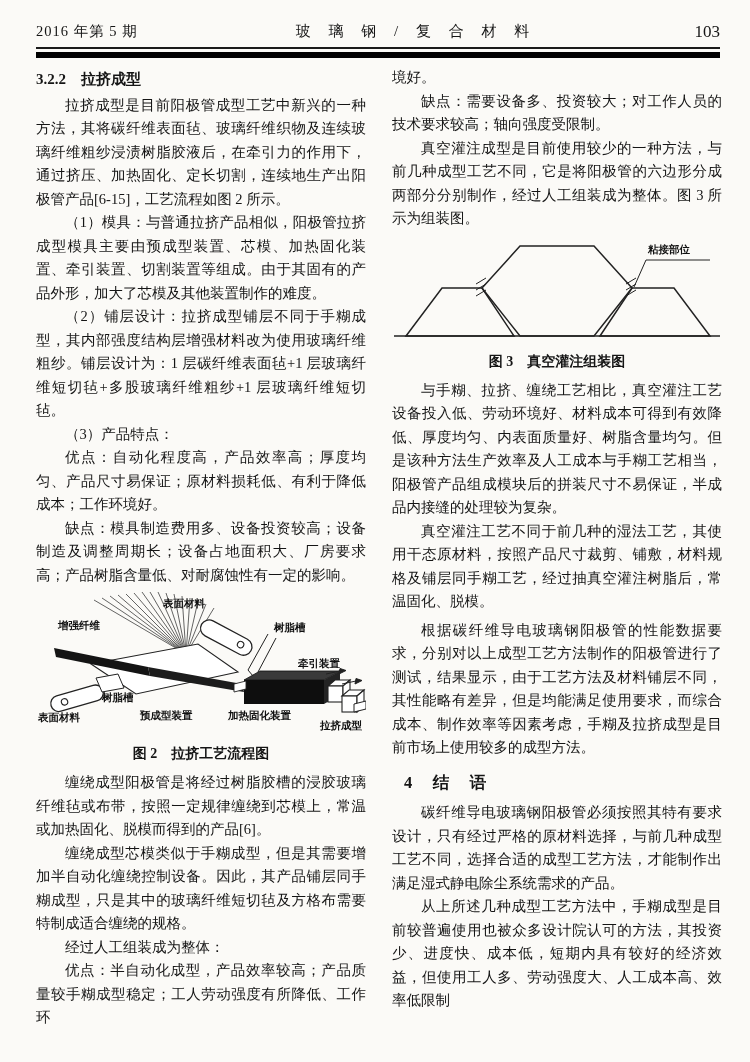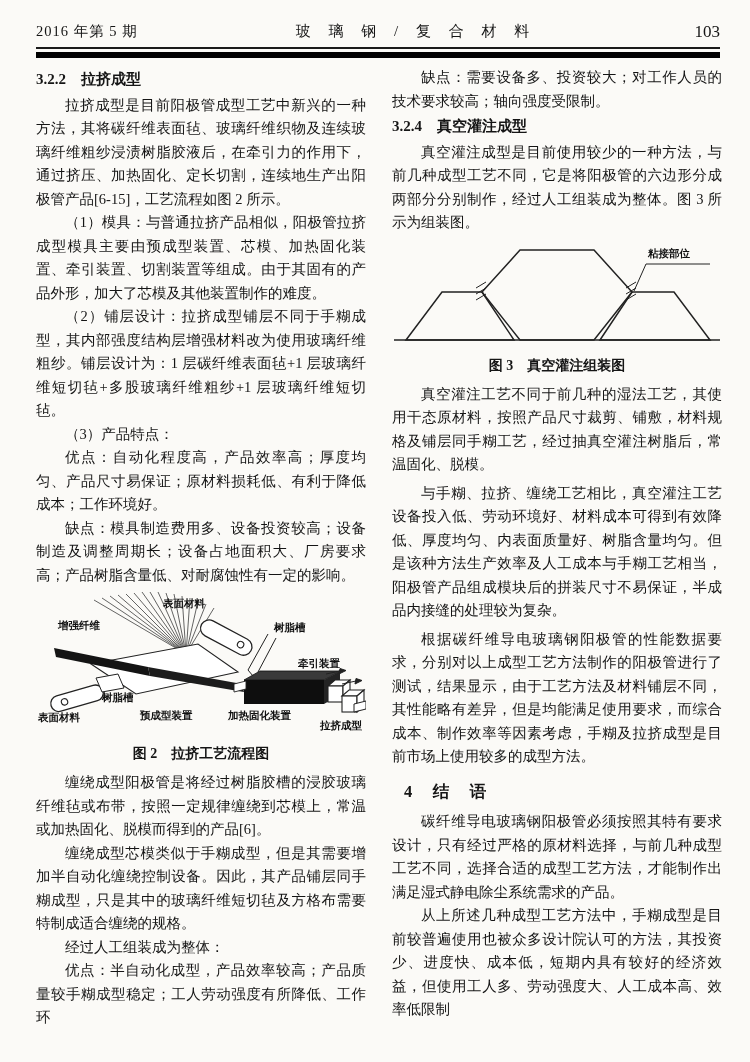--- a/index.html
+++ b/index.html
@@ -148,22 +148,22 @@
         <p class="fig-caption">图 2　拉挤工艺流程图</p>
       </div>
 
       <p class="p">缠绕成型阳极管是将经过树脂胶槽的浸胶玻璃纤维毡或布带，按照一定规律缠绕到芯模上，常温或加热固化、脱模而得到的产品[6]。</p>
       <p class="p">缠绕成型芯模类似于手糊成型，但是其需要增加半自动化缠绕控制设备。因此，其产品铺层同手糊成型，只是其中的玻璃纤维短切毡及方格布需要特制成适合缠绕的规格。</p>
       <p class="p">经过人工组装成为整体：</p>
       <p class="p">优点：半自动化成型，产品效率较高；产品质量较手糊成型稳定；工人劳动强度有所降低、工作环</p>
     </div>
 
     <div class="col">
+      <p class="p-cont">境好。</p>
       <p class="p">缺点：需要设备多、投资较大；对工作人员的技术要求较高；轴向强度受限制。</p>
-      <p class="sec-h">3.2.4　真空灌注成型</p>
       <p class="p">真空灌注成型是目前使用较少的一种方法，与前几种成型工艺不同，它是将阳极管的六边形分成两部分分别制作，经过人工组装成为整体。图 3 所示为组装图。</p>
 
       <div class="fig">
         <div class="fig-canvas" style="height:112px;">
           <svg width="330" height="112" viewBox="0 0 330 112">
             <line x1="2" y1="100" x2="328" y2="100" stroke="#222" stroke-width="1.6"></line>
             <polygon points="128,10 202,10 240,52 202,100 128,100 90,52" fill="none" stroke="#222" stroke-width="1.5"></polygon>
             <polygon points="14,100 50,52 90,52 122,100" fill="none" stroke="#222" stroke-width="1.5"></polygon>
             <polygon points="208,100 240,52 282,52 318,100" fill="none" stroke="#222" stroke-width="1.5"></polygon>
             <g stroke="#222" stroke-width="1">
@@ -179,22 +179,22 @@
             <g stroke="#222" stroke-width="1" fill="none">
               <line x1="242" y1="51" x2="254" y2="24"></line>
               <line x1="254" y1="24" x2="318" y2="24"></line>
             </g>
           </svg>
           <span class="fig-label" style="left:256px;top:8px;">粘接部位</span>
         </div>
         <p class="fig-caption">图 3　真空灌注组装图</p>
       </div>
 
+      <p class="p p-gap">与手糊、拉挤、缠绕工艺相比，真空灌注工艺设备投入低、劳动环境好、材料成本可得到有效降低、厚度均匀、内表面质量好、树脂含量均匀。但是该种方法生产效率及人工成本与手糊工艺相当，阳极管产品组成模块后的拼装尺寸不易保证，半成品内接缝的处理较为复杂。</p>
       <p class="p">真空灌注工艺不同于前几种的湿法工艺，其使用干态原材料，按照产品尺寸裁剪、铺敷，材料规格及铺层同手糊工艺，经过抽真空灌注树脂后，常温固化、脱模。</p>
-      <p class="p p-gap">与手糊、拉挤、缠绕工艺相比，真空灌注工艺设备投入低、劳动环境好、材料成本可得到有效降低、厚度均匀、内表面质量好、树脂含量均匀。但是该种方法生产效率及人工成本与手糊工艺相当，阳极管产品组成模块后的拼装尺寸不易保证，半成品内接缝的处理较为复杂。</p>
       <p class="p p-gap">根据碳纤维导电玻璃钢阳极管的性能数据要求，分别对以上成型工艺方法制作的阳极管进行了测试，结果显示，由于工艺方法及材料铺层不同，其性能略有差异，但是均能满足使用要求，而综合成本、制作效率等因素考虑，手糊及拉挤成型是目前市场上使用较多的成型方法。</p>
       <p class="sec-h4">4　结　语</p>
       <p class="p">碳纤维导电玻璃钢阳极管必须按照其特有要求设计，只有经过严格的原材料选择，与前几种成型工艺不同，选择合适的成型工艺方法，才能制作出满足湿式静电除尘系统需求的产品。</p>
       <p class="p">从上所述几种成型工艺方法中，手糊成型是目前较普遍使用也被众多设计院认可的方法，其投资少、进度快、成本低，短期内具有较好的经济效益，但使用工人多、劳动强度大、人工成本高、效率低限制</p>
     </div>
   </div>
 
 </div>
 
 </body></html>

